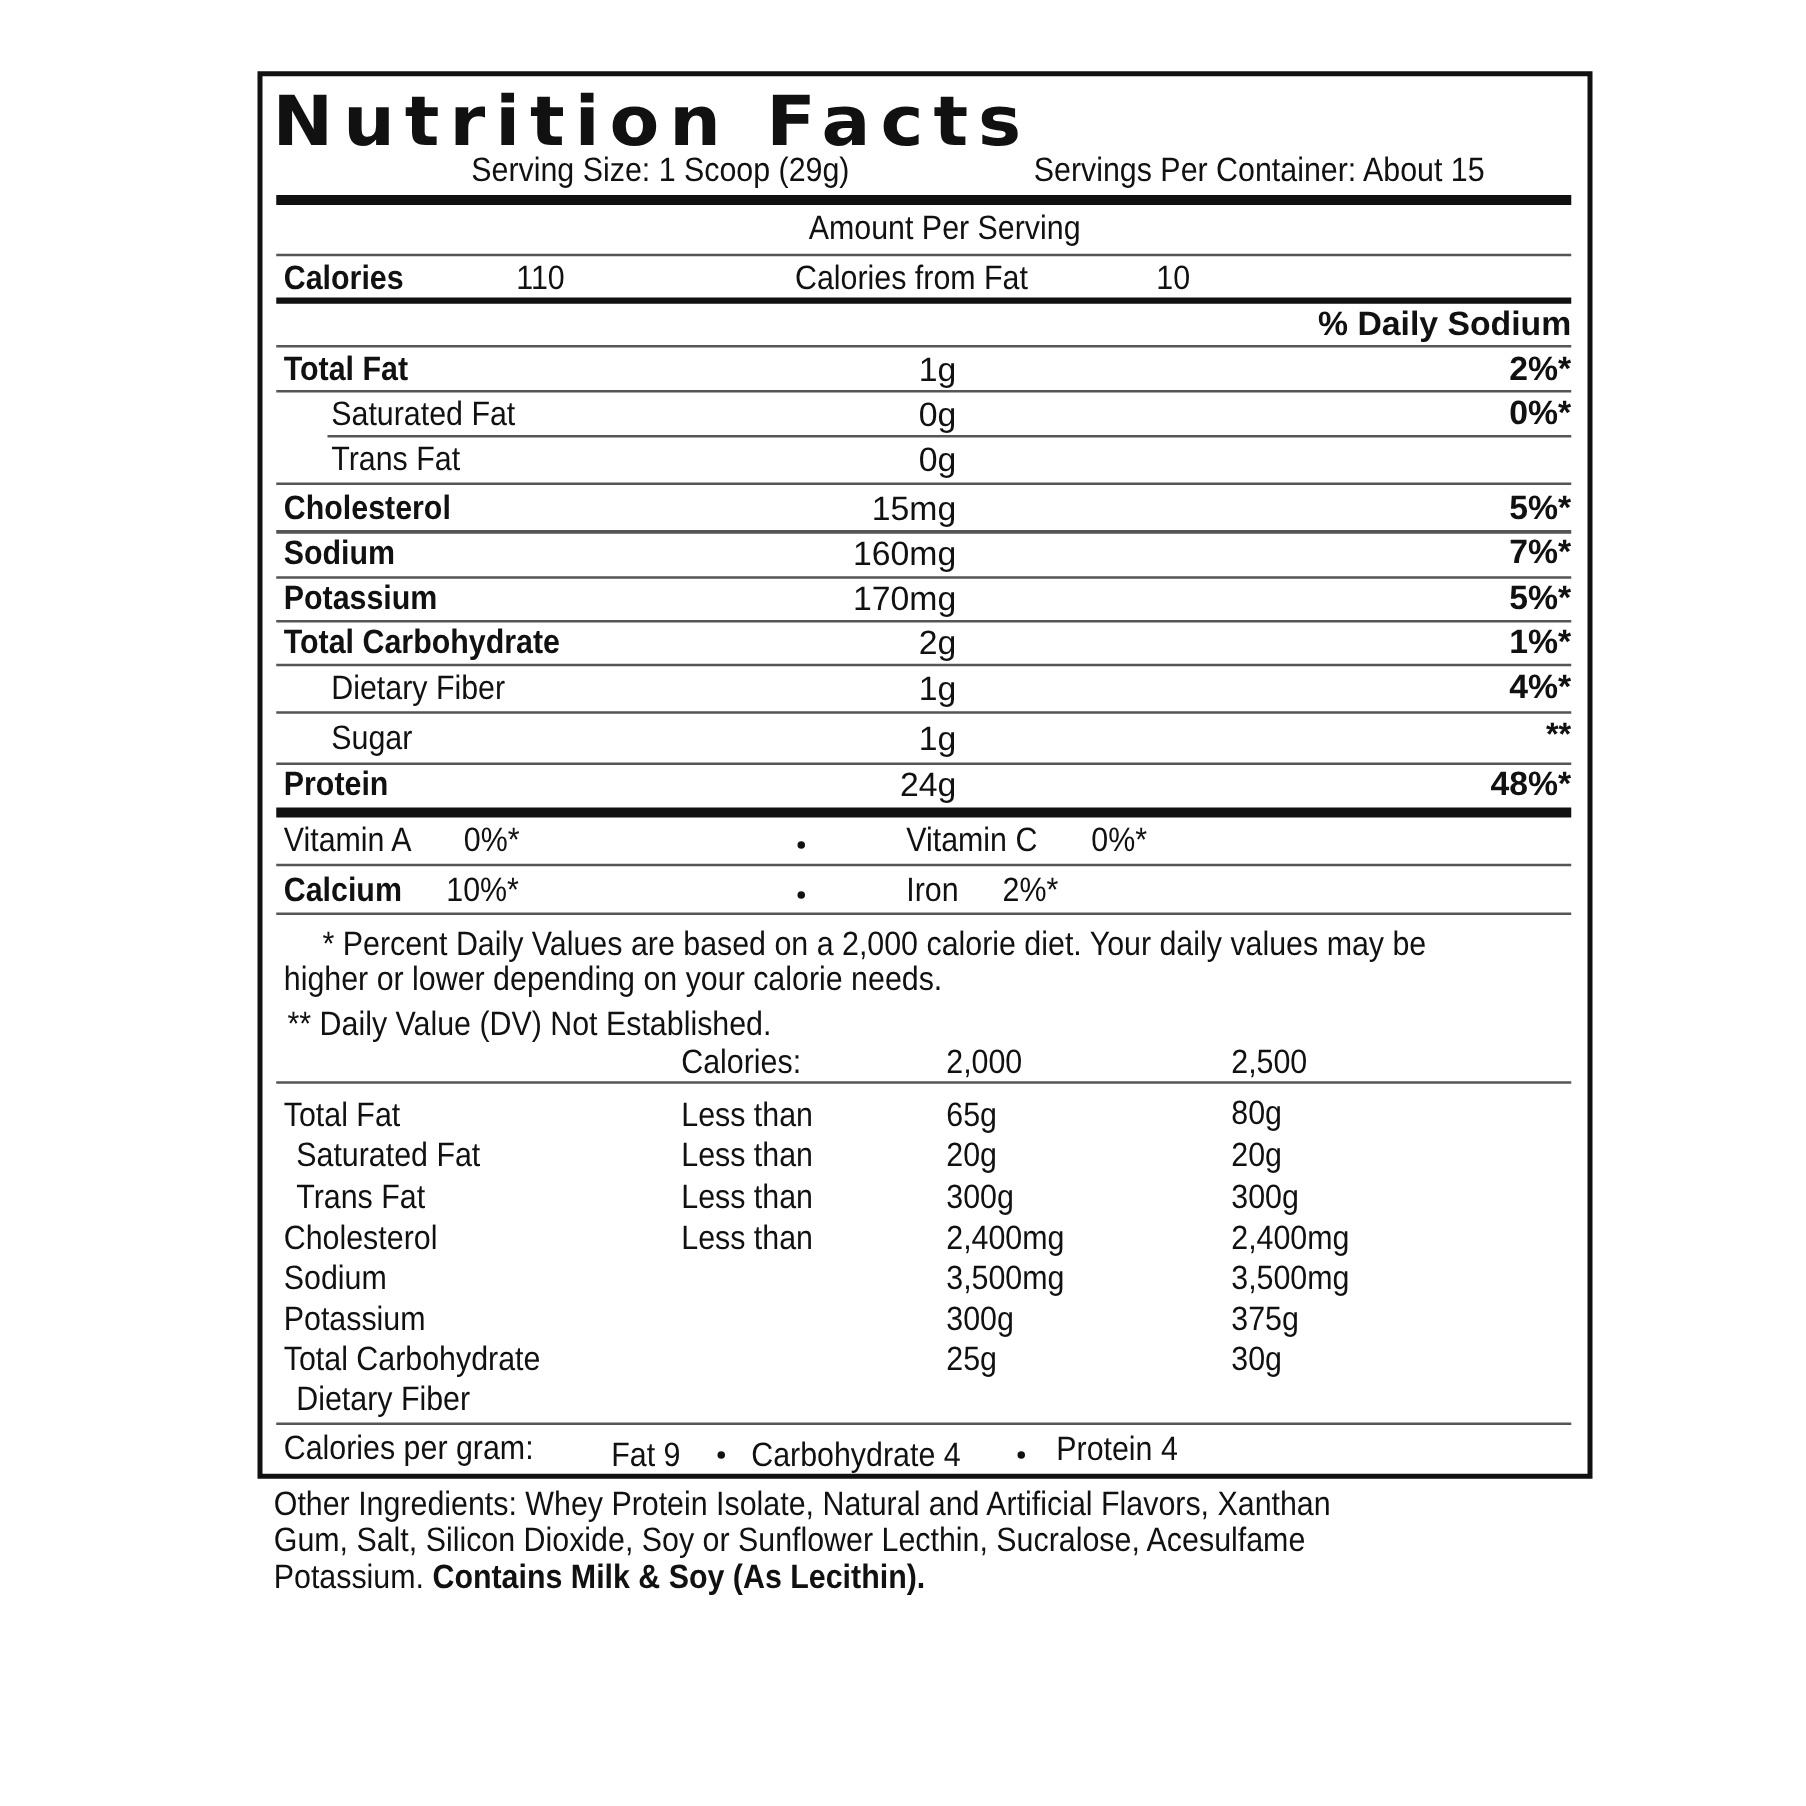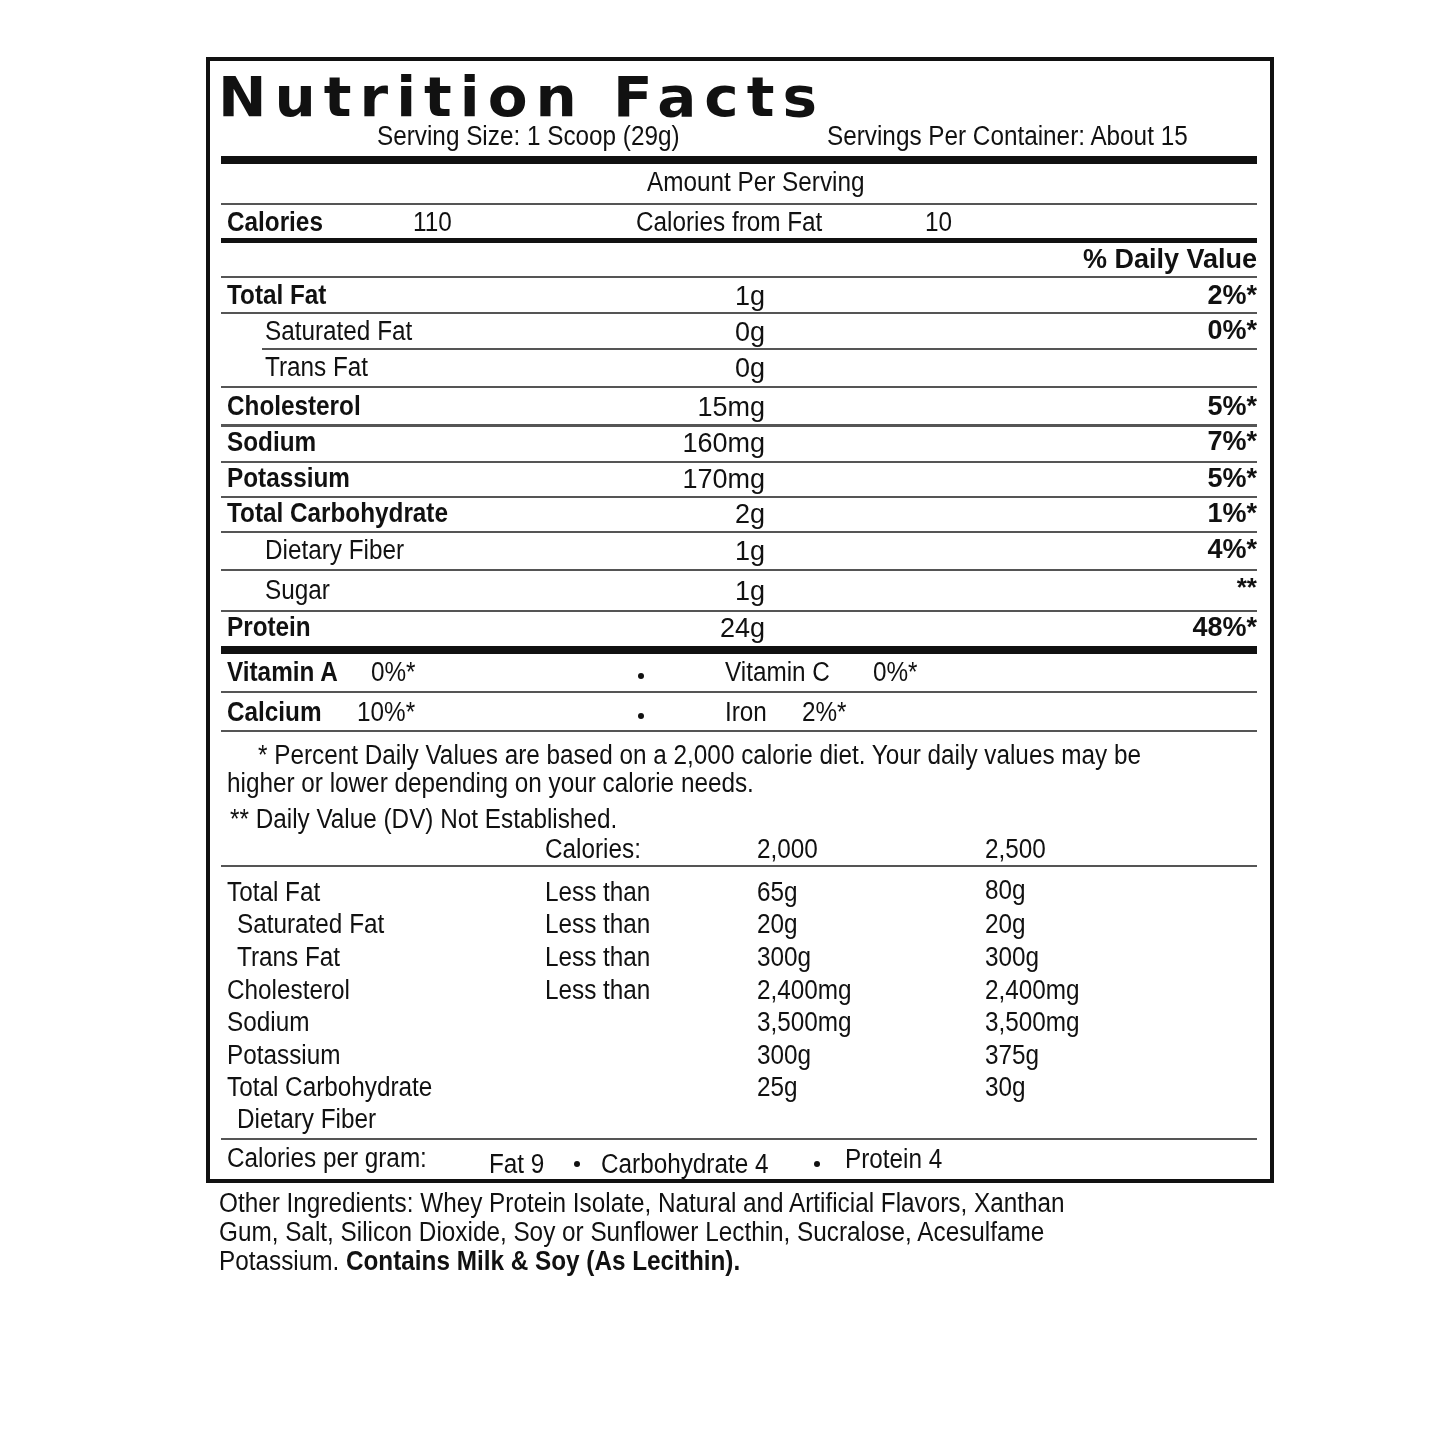--- a/index.html
+++ b/index.html
@@ -31,21 +31,21 @@
 
 <div class="abs t27" style="left:647px; top:167px;"><span class="condensed">Amount Per Serving</span></div>
 <div class="hr thin" style="top:203px;"></div>
 
 <div class="abs t27 b" style="left:227px; top:207px;"><span class="condensed">Calories</span></div>
 <div class="abs t27" style="left:413px; top:207px;"><span class="condensed">110</span></div>
 <div class="abs t27" style="left:636px; top:207px;"><span class="condensed">Calories from Fat</span></div>
 <div class="abs t27" style="left:925px; top:207px;"><span class="condensed">10</span></div>
 <div class="hr mid" style="top:238px;"></div>
 
-<div class="abs t27 b" style="right:188px; top:244px;">% Daily Value</div>
+<div class="abs t27 b" style="right:188px; top:244px;">% Daily Sodium</div>
 <div class="hr thin" style="top:276px;"></div>
 
 <div>
   <div class="abs t27 b" style="left:227px; top:280px;"><span class="condensed">Total Fat</span></div>
   <div class="abs t27 amt" style="top:281px;">1g</div>
   <div class="abs t27 b dv" style="top:280px;">2%*</div>
 </div>
 <div class="hr thin" style="top:312px;"></div>
 
 <div>
@@ -105,21 +105,21 @@
 <div class="hr thin" style="top:610px;"></div>
 
 <div>
   <div class="abs t27 b" style="left:227px; top:612px;"><span class="condensed">Protein</span></div>
   <div class="abs t27 amt" style="top:613px;">24g</div>
   <div class="abs t27 b dv" style="top:612px;">48%*</div>
 </div>
 <div class="hr thick" style="top:646px;"></div>
 
 <div>
-  <div class="abs t27" style="left:227px; top:657px;font-weight:bold;"><span class="condensed">Vitamin A</span></div>
+  <div class="abs t27" style="left:227px; top:657px;"><span class="condensed">Vitamin A</span></div>
   <div class="abs t27" style="left:371px; top:657px;"><span class="condensed">0%*</span></div>
   <div class="dot" style="left:638px; top:673px;"></div>
   <div class="abs t27" style="left:725px; top:657px;"><span class="condensed">Vitamin C</span></div>
   <div class="abs t27" style="left:873px; top:657px;"><span class="condensed">0%*</span></div>
 </div>
 <div class="hr thin" style="top:691px;"></div>
 
 <div>
   <div class="abs t27" style="left:227px; top:697px;font-weight:bold;"><span class="condensed">Calcium</span></div>
   <div class="abs t27" style="left:357px; top:697px;"><span class="condensed">10%*</span></div>

